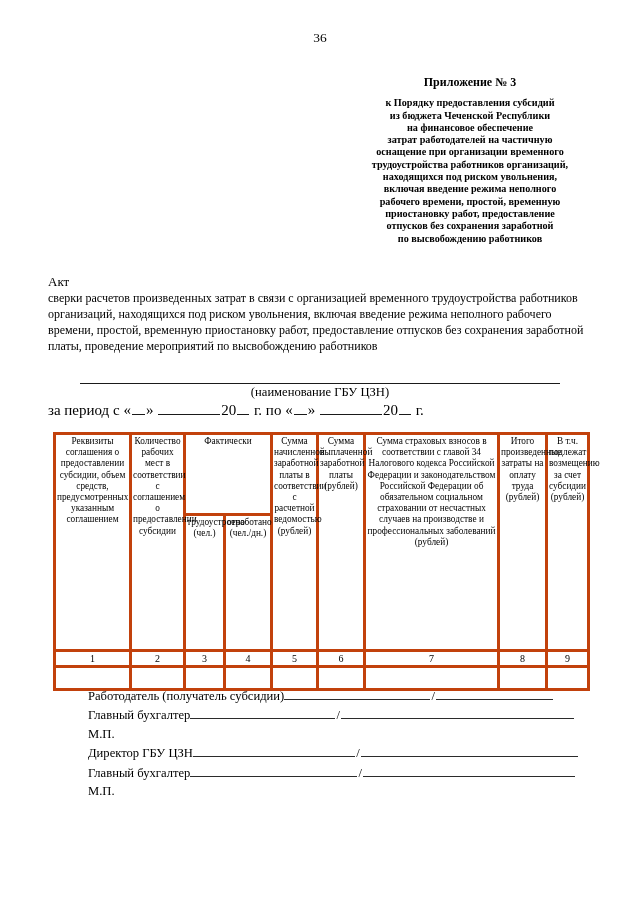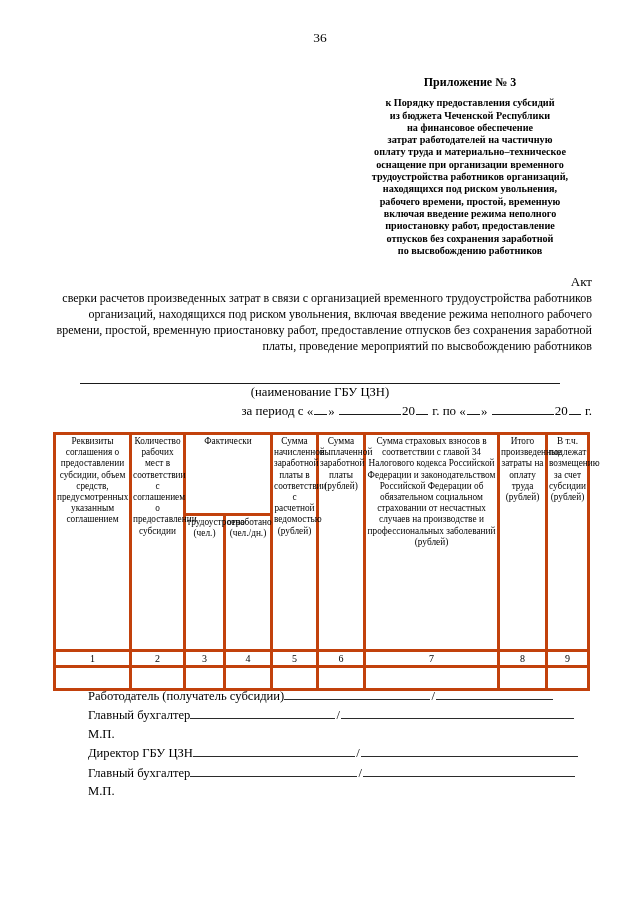--- a/index.html
+++ b/index.html
@@ -53,21 +53,21 @@
   .appendix-body p {
     margin: 0;
   }
 
   
   .doc-title-wrap {
     position: absolute;
     top: 274px;
     left: 48px;
     width: 544px;
-    text-align: right;
+    text-align: left;
   }
   .doc-title-main {
     font-size: 13px;
     line-height: 15.6px;
   }
   .doc-title-sub {
     font-size: 12px;
     line-height: 16px;
   }
 
@@ -87,22 +87,22 @@
     width: 544px;
     text-align: center;
     font-size: 12.6px;
     line-height: 15px;
   }
   .period-line {
     position: absolute;
     top: 402px;
     left: 48px;
     width: 544px;
-    text-align: right;
-    font-size: 13px;
+    text-align: left;
+    font-size: 15px;
     line-height: 15px;
     white-space: pre;
   }
   .ul {
     display: inline-block;
     border-bottom: 1px solid #1a1a1a;
     vertical-align: baseline;
     height: 12px;
     margin: 0 1px;
   }
@@ -190,26 +190,25 @@
 
   <div class="page-number">36</div>
 
   <div class="appendix-block">
     <div class="appendix-title">Приложение № 3</div>
     <div class="appendix-body">
       <p>к Порядку предоставления субсидий</p>
       <p>из бюджета Чеченской Республики</p>
       <p>на финансовое обеспечение</p>
       <p>затрат работодателей на частичную</p>
-      <p>оплату труда и материально–техническое</p>
       <p>оснащение при организации временного</p>
       <p>трудоустройства работников организаций,</p>
       <p>находящихся под риском увольнения,</p>
+      <p>включая введение режима неполного</p>
       <p>рабочего времени, простой, временную</p>
-      <p>включая введение режима неполного</p>
       <p>приостановку работ, предоставление</p>
       <p>отпусков без сохранения заработной</p>
       <p>по высвобождению работников</p>
     </div>
   </div>
 
   <div class="doc-title-wrap">
     <div class="doc-title-main">Акт</div>
     <div class="doc-title-sub">сверки расчетов произведенных затрат в связи с организацией временного трудоустройства работников организаций, находящихся под риском увольнения, включая введение режима неполного рабочего времени, простой, временную приостановку работ, предоставление отпусков без сохранения заработной платы, проведение мероприятий по высвобождению работников</div>
   </div>

